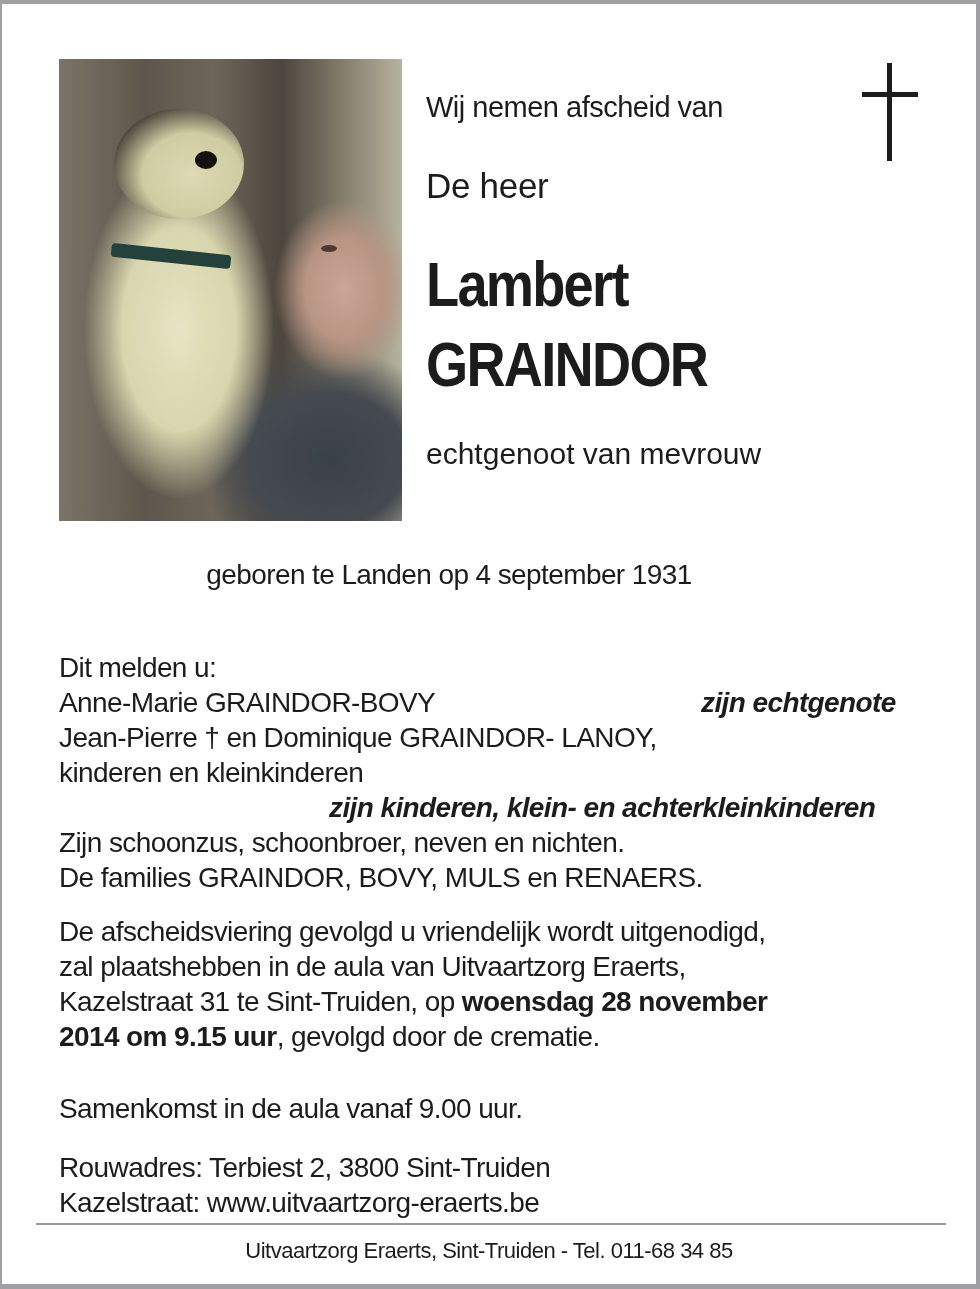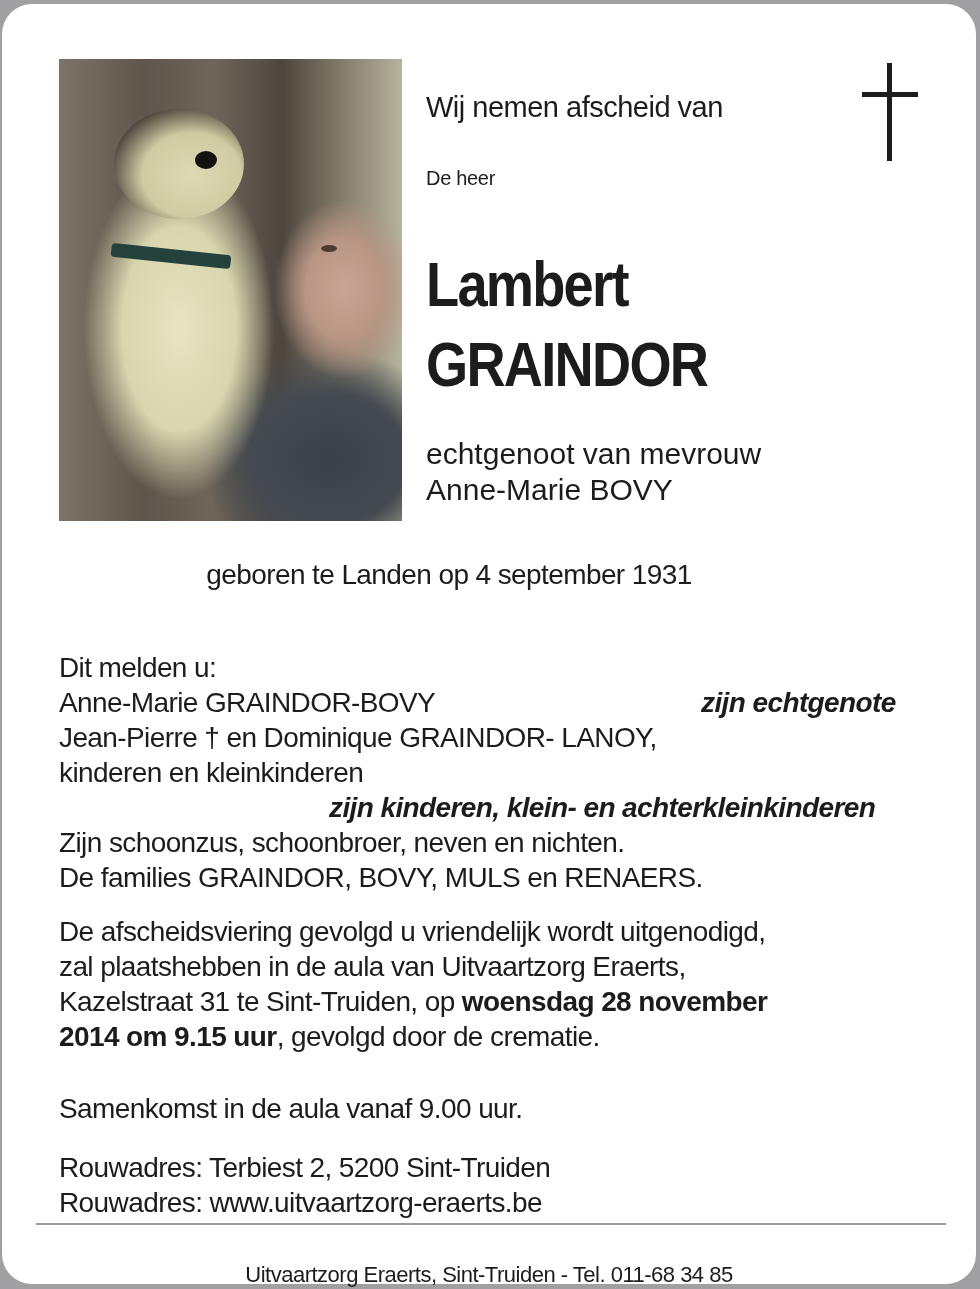--- a/index.html
+++ b/index.html
@@ -4,21 +4,20 @@
 <style>
   html, body { margin: 0; padding: 0; }
   body {
     width: 980px; height: 1289px; background: #a0a0a2;
     font-family: "Liberation Sans", sans-serif; color: #1c1c1c;
     position: relative; overflow: hidden;
   }
   .page {
     position: absolute; left: 2px; top: 4px; width: 974px; height: 1280px;
     background: #ffffff;
-    border-radius: 30px;
   }
   .photo {
     position: absolute; left: 57px; top: 55px; width: 343px; height: 462px;
     overflow: hidden;
     background:
       radial-gradient(ellipse 70px 90px at 285px 230px, #c9a596 0%, #b99584 55%, rgba(185,149,132,0) 100%),
       radial-gradient(ellipse 95px 170px at 120px 270px, #e6e4c2 0%, #d8d6ae 60%, rgba(216,214,174,0) 100%),
       radial-gradient(ellipse 130px 110px at 270px 400px, #3b4148 0%, #454a50 60%, rgba(69,74,80,0) 100%),
       linear-gradient(90deg, #7c7466 0%, #5e564c 25%, #6e665a 45%, #4d463e 65%, #8a8472 85%, #b6b39e 100%);
   }
@@ -39,38 +38,38 @@
     position: absolute; left: 262px; top: 186px; width: 16px; height: 7px;
     background: #4f3a32; border-radius: 50%;
   }
   .cross {
     position: absolute; left: 860px; top: 59px; width: 56px; height: 98px;
   }
   .cross .v { position: absolute; left: 25px; top: 0; width: 5px; height: 98px; background: #1c1c1c; }
   .cross .h { position: absolute; left: 0; top: 29px; width: 56px; height: 5px; background: #1c1c1c; }
   .t { position: absolute; white-space: nowrap; line-height: 1; }
   .intro { left: 424px; top: 89px; font-size: 29px; letter-spacing: -0.5px; }
-  .title { left: 424px; top: 164px; font-size: 20px; letter-spacing: -0.3px; }
+  .title { left: 424px; top: 164px; font-size: 35px; letter-spacing: -0.3px; }
   .name {
     position: absolute; left: 424px; top: 240px; font-size: 63px; font-weight: bold;
     line-height: 80px; letter-spacing: -2px; transform: scaleX(0.86); transform-origin: left top;
   }
   .spouse { position: absolute; left: 424px; top: 432px; font-size: 30px; font-weight: normal; line-height: 36px; }
   .dates {
     position: absolute; left: 0; top: 553px; width: 894px; text-align: center;
     font-size: 28px; line-height: 35px; letter-spacing: -0.6px;
   }
   .body-text { font-size: 28px; letter-spacing: -0.6px; }
   .line { position: absolute; left: 57px; white-space: nowrap; line-height: 1; }
   .right-italic { position: absolute; white-space: nowrap; font-style: italic; line-height: 1; font-weight: bold; }
   b { font-weight: bold; }
   .divider { position: absolute; left: 34px; top: 1219px; width: 910px; height: 2px; background: #9a9a9c; }
   .footer {
     position: absolute; left: 0; top: 1236px; width: 974px; text-align: center;
-    font-size: 22px; letter-spacing: -0.5px; line-height: 1; margin-top: 24px;
+    font-size: 22px; letter-spacing: -0.5px; line-height: 1;
   }
 </style>
 </head>
 <body>
 
 <div class="page">
 
   <div class="photo">
     <div class="dog-head"></div>
     <div class="dog-eye"></div>
@@ -86,21 +85,20 @@
   <div class="t intro">Wij nemen afscheid van</div>
   <div class="t title">De heer</div>
 
   <div class="name">
     <div>Lambert</div>
     <div>GRAINDOR</div>
   </div>
 
   <div class="spouse">
     <div>echtgenoot van mevrouw</div>
-    <div>Anne-Marie BOVY</div>
   </div>
 
   <div class="dates">
     <div>geboren te Landen op 4 september 1931</div>
   </div>
 
   <div class="body-text">
     <div class="line" style="top:650px">Dit melden u:</div>
     <div class="line" style="top:685px">Anne-Marie GRAINDOR-BOVY</div>
     <div class="right-italic" style="top:685px; left:699px">zijn echtgenote</div>
@@ -113,19 +111,19 @@
 
   <div class="body-text">
     <div class="line" style="top:914px">De afscheidsviering gevolgd u vriendelijk wordt uitgenodigd,</div>
     <div class="line" style="top:949px">zal plaatshebben in de aula van Uitvaartzorg Eraerts,</div>
     <div class="line" style="top:984px"><span>Kazelstraat 31 te Sint-Truiden, op </span><b>woensdag 28 november</b></div>
     <div class="line" style="top:1019px"><b>2014 om 9.15 uur</b><span>, gevolgd door de crematie.</span></div>
     <div class="line" style="top:1091px">Samenkomst in de aula vanaf 9.00 uur.</div>
   </div>
 
   <div class="body-text">
-    <div class="line" style="top:1150px">Rouwadres: Terbiest 2, 5200 Sint-Truiden</div>
-    <div class="line" style="top:1185px">Rouwadres: www.uitvaartzorg-eraerts.be</div>
+    <div class="line" style="top:1150px">Rouwadres: Terbiest 2, 3800 Sint-Truiden</div>
+    <div class="line" style="top:1185px">Kazelstraat: www.uitvaartzorg-eraerts.be</div>
   </div>
 
   <div class="divider"></div>
   <div class="footer">Uitvaartzorg Eraerts, Sint-Truiden - Tel. 011-68 34 85</div>
 </div>
 
 </body></html>

